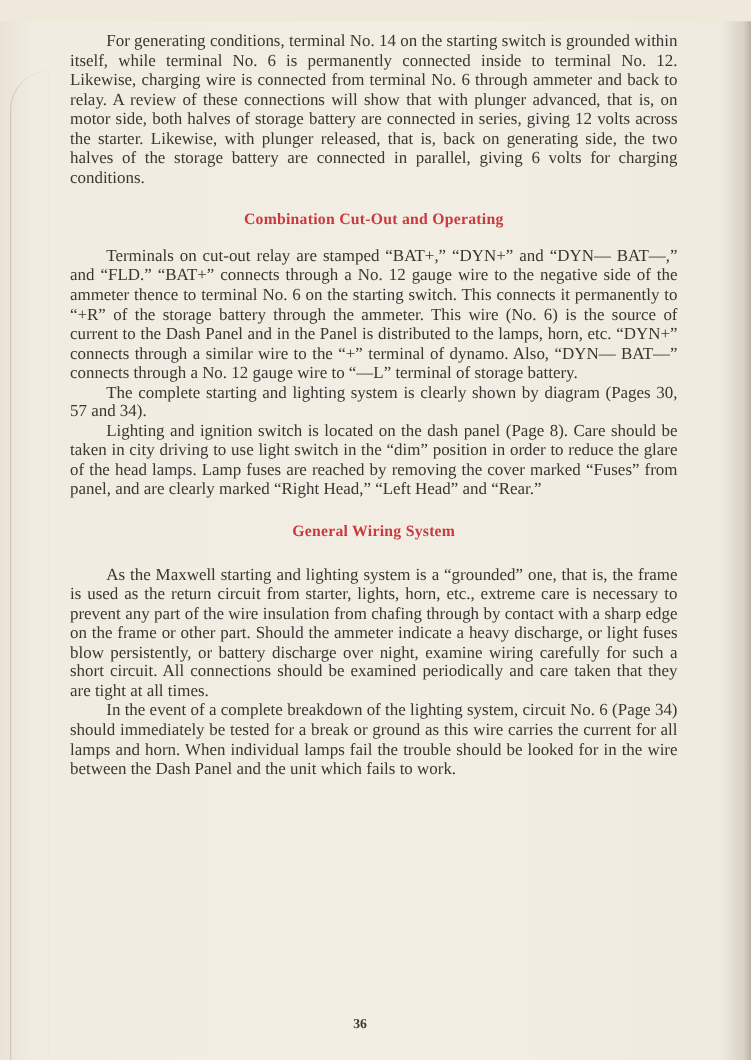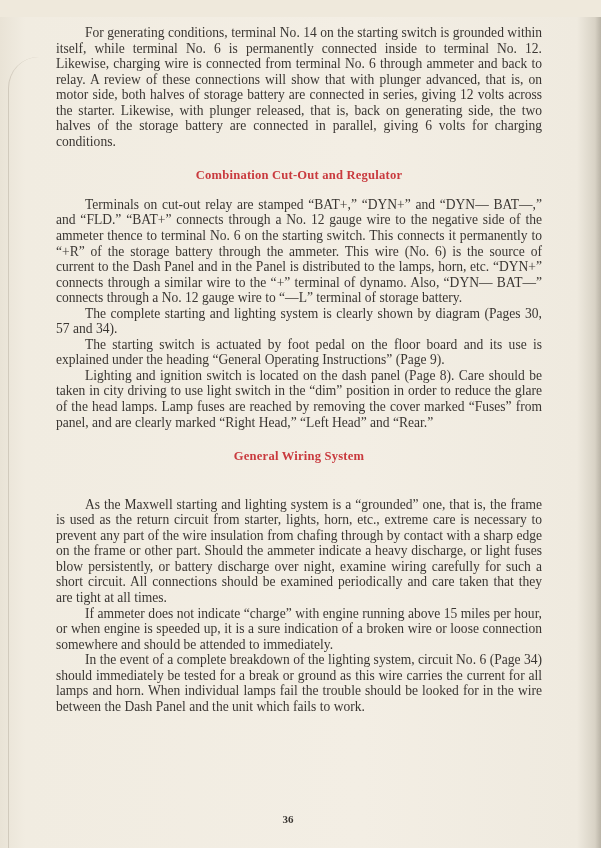--- a/index.html
+++ b/index.html
@@ -24,41 +24,39 @@
     font-size: 13.55px; line-height: 15.55px;
     text-align: justify;
   }
   p { margin: 0; text-indent: 29px; }
   h2 {
     margin: 0; text-align: center; color: #c93a3e;
     font-size: 12.6px; font-weight: bold; letter-spacing: 0.2px;
     font-family: "Liberation Serif", "DejaVu Serif", serif;
   }
   .h-combo { margin-top: 19px; margin-bottom: 13px; }
-  .h-wiring { margin-top: 19px; margin-bottom: 32px; }
+  .h-wiring { margin-top: 19px; margin-bottom: 18px; }
   .page-number {
     position: absolute; left: 0; width: 576px; top: 796px;
     text-align: center; font-size: 11px; font-weight: bold; color: #3a3632;
   }
 </style>
 </head>
 <body>
 
 <div class="page">
   <div class="fold-left"></div>
 
   <div class="content">
     <p>For generating conditions, terminal No. 14 on the starting switch is grounded within itself, while terminal No. 6 is permanently connected inside to terminal No. 12. Likewise, charging wire is connected from terminal No. 6 through ammeter and back to relay. A review of these connections will show that with plunger advanced, that is, on motor side, both halves of storage battery are connected in series, giving 12 volts across the starter. Likewise, with plunger released, that is, back on generating side, the two halves of the storage battery are connected in parallel, giving 6 volts for charging conditions.</p>
 
-    <h2 class="h-combo">Combination Cut-Out and Regulator</h2>
+    <h2 class="h-combo">Combination Cut-Out and Operating</h2>
     <p>Terminals on cut-out relay are stamped “BAT+,” “DYN+” and “DYN— BAT—,” and “FLD.” “BAT+” connects through a No. 12 gauge wire to the negative side of the ammeter thence to terminal No. 6 on the starting switch. This connects it permanently to “+R” of the storage battery through the ammeter. This wire (No. 6) is the source of current to the Dash Panel and in the Panel is distributed to the lamps, horn, etc. “DYN+” connects through a similar wire to the “+” terminal of dynamo. Also, “DYN— BAT—” connects through a No. 12 gauge wire to “—L” terminal of storage battery.</p>
     <p>The complete starting and lighting system is clearly shown by diagram (Pages 30, 57 and 34).</p>
-    <p>The starting switch is actuated by foot pedal on the floor board and its use is explained under the heading “General Operating Instructions” (Page 9).</p>
     <p>Lighting and ignition switch is located on the dash panel (Page 8). Care should be taken in city driving to use light switch in the “dim” position in order to reduce the glare of the head lamps. Lamp fuses are reached by removing the cover marked “Fuses” from panel, and are clearly marked “Right Head,” “Left Head” and “Rear.”</p>
 
     <h2 class="h-wiring">General Wiring System</h2>
     <p>As the Maxwell starting and lighting system is a “grounded” one, that is, the frame is used as the return circuit from starter, lights, horn, etc., extreme care is necessary to prevent any part of the wire insulation from chafing through by contact with a sharp edge on the frame or other part. Should the ammeter indicate a heavy discharge, or light fuses blow persistently, or battery discharge over night, examine wiring carefully for such a short circuit. All connections should be examined periodically and care taken that they are tight at all times.</p>
-    <p>If ammeter does not indicate “charge” with engine running above 15 miles per hour, or when engine is speeded up, it is a sure indication of a broken wire or loose connection somewhere and should be attended to immediately.</p>
     <p>In the event of a complete breakdown of the lighting system, circuit No. 6 (Page 34) should immediately be tested for a break or ground as this wire carries the current for all lamps and horn. When individual lamps fail the trouble should be looked for in the wire between the Dash Panel and the unit which fails to work.</p>
   </div>
 
   <div class="page-number">36</div>
 </div>
 
 </body></html>

